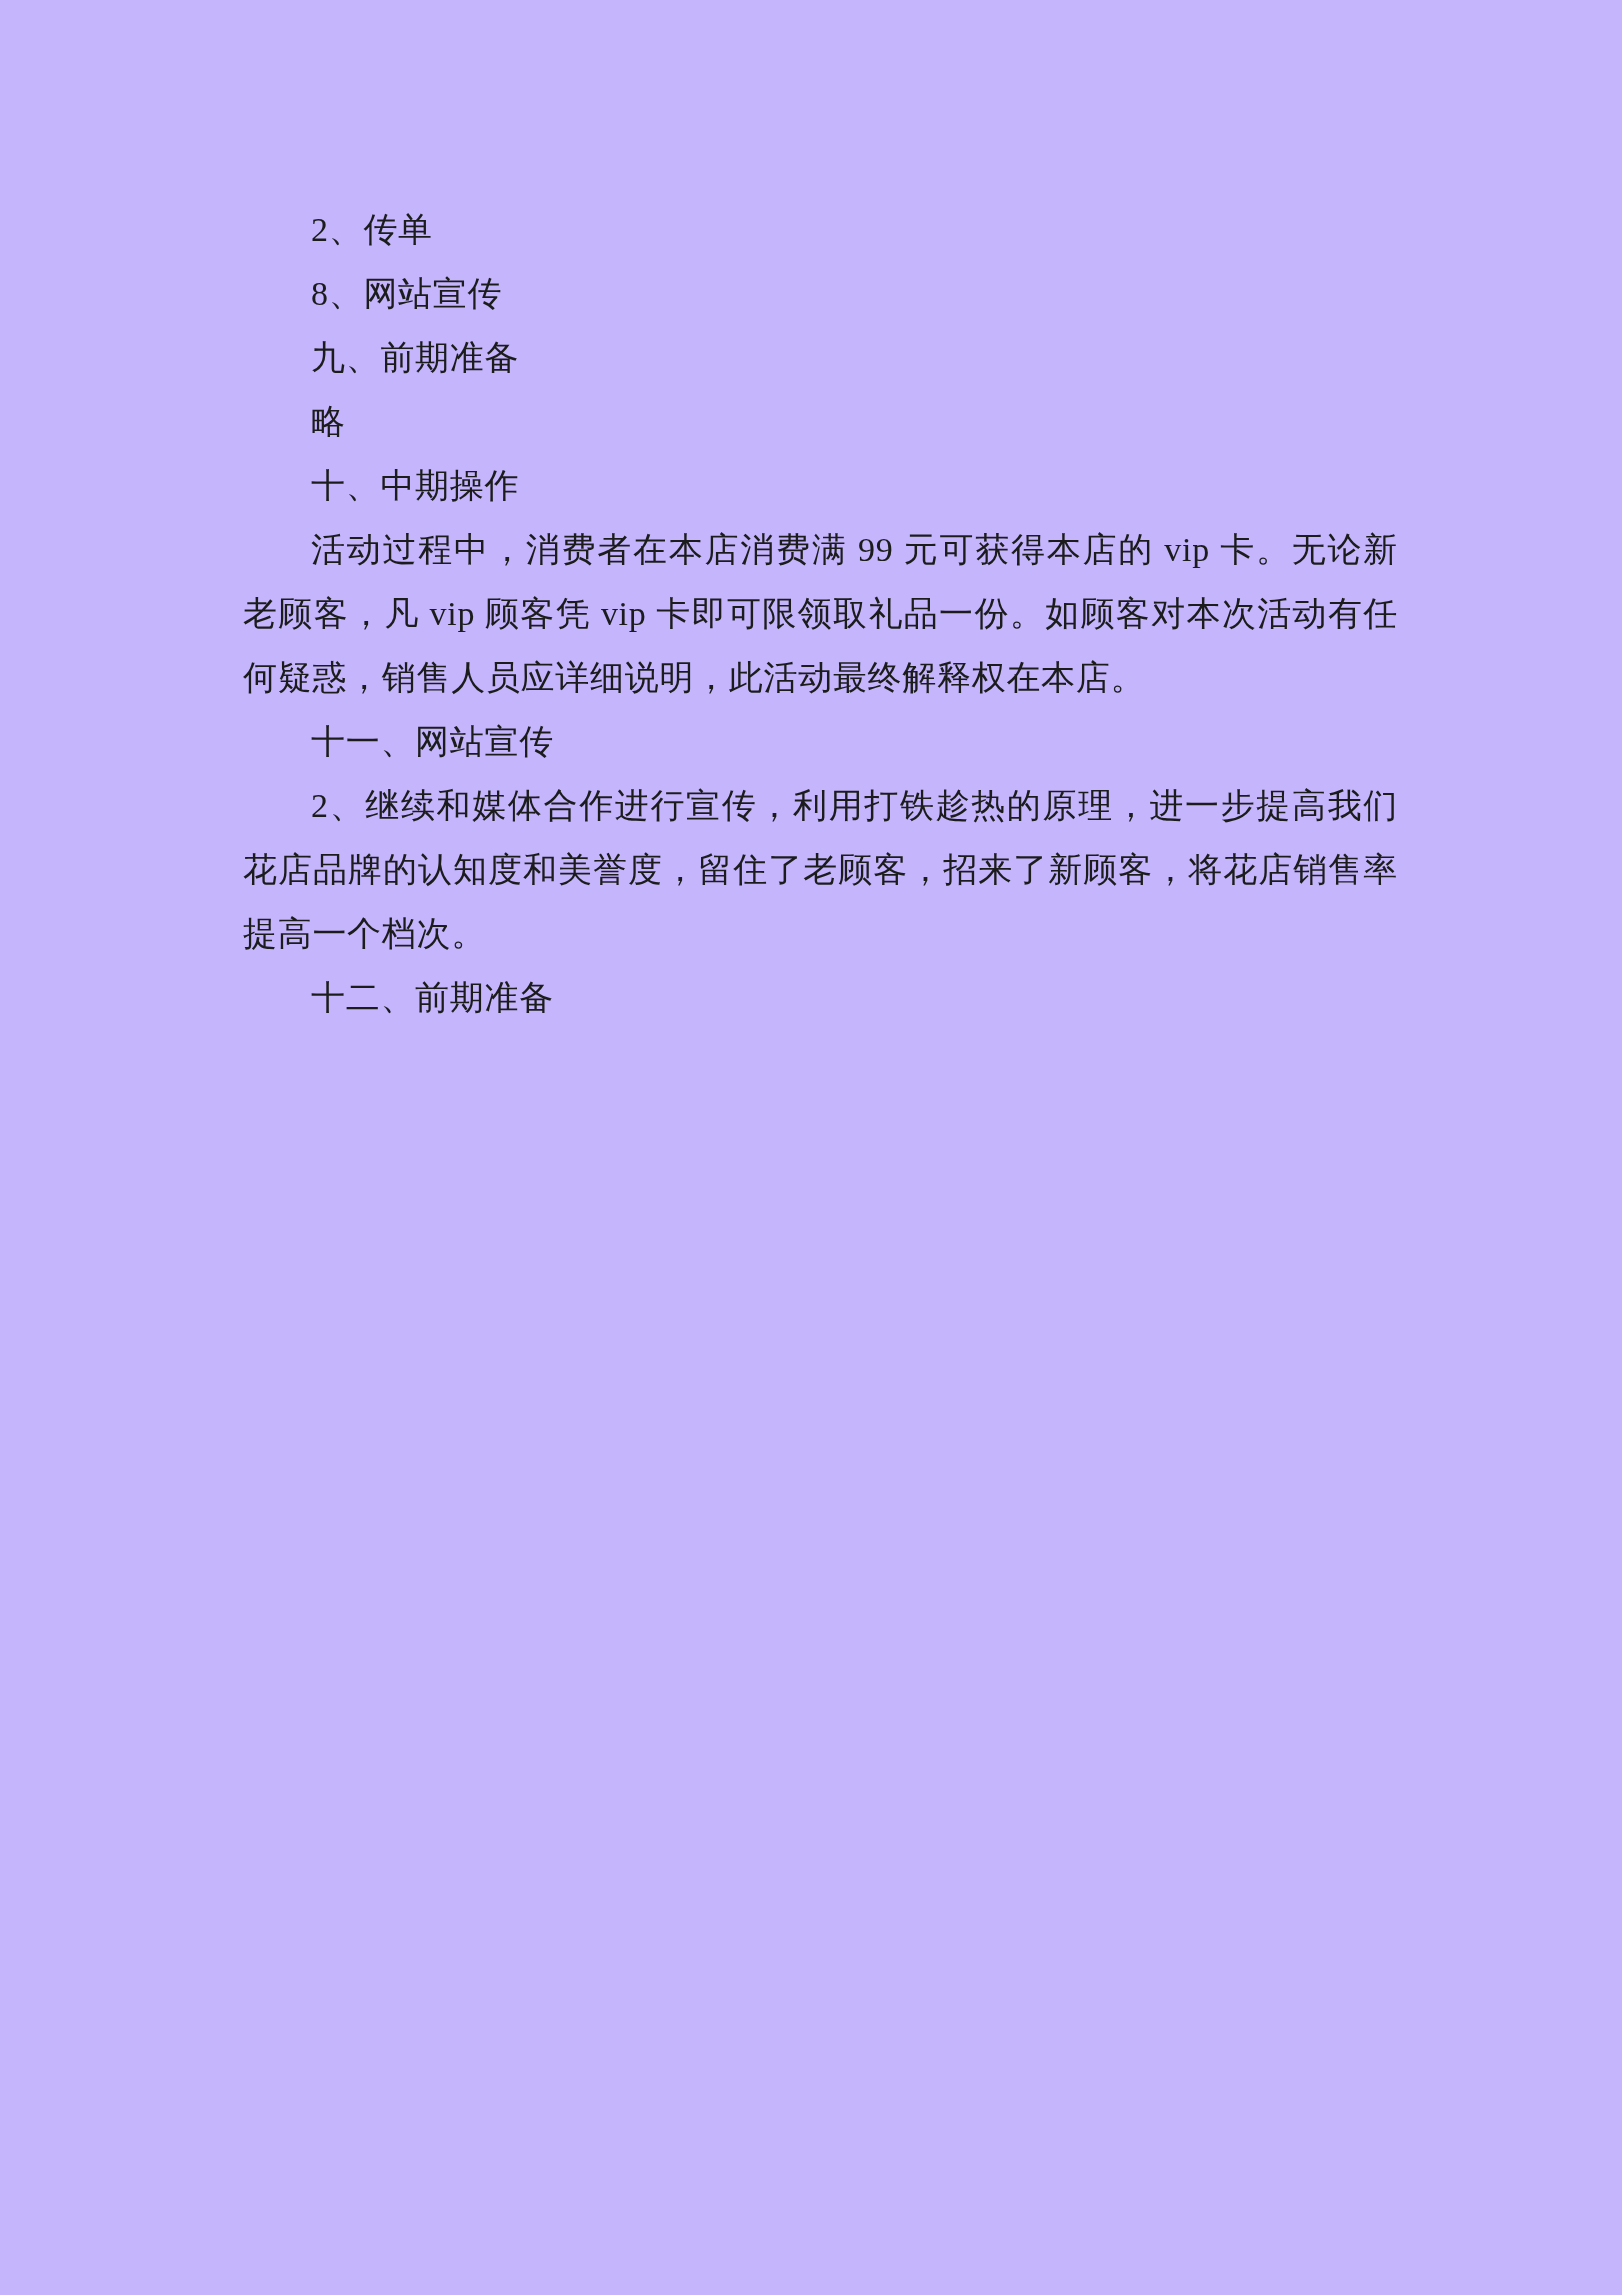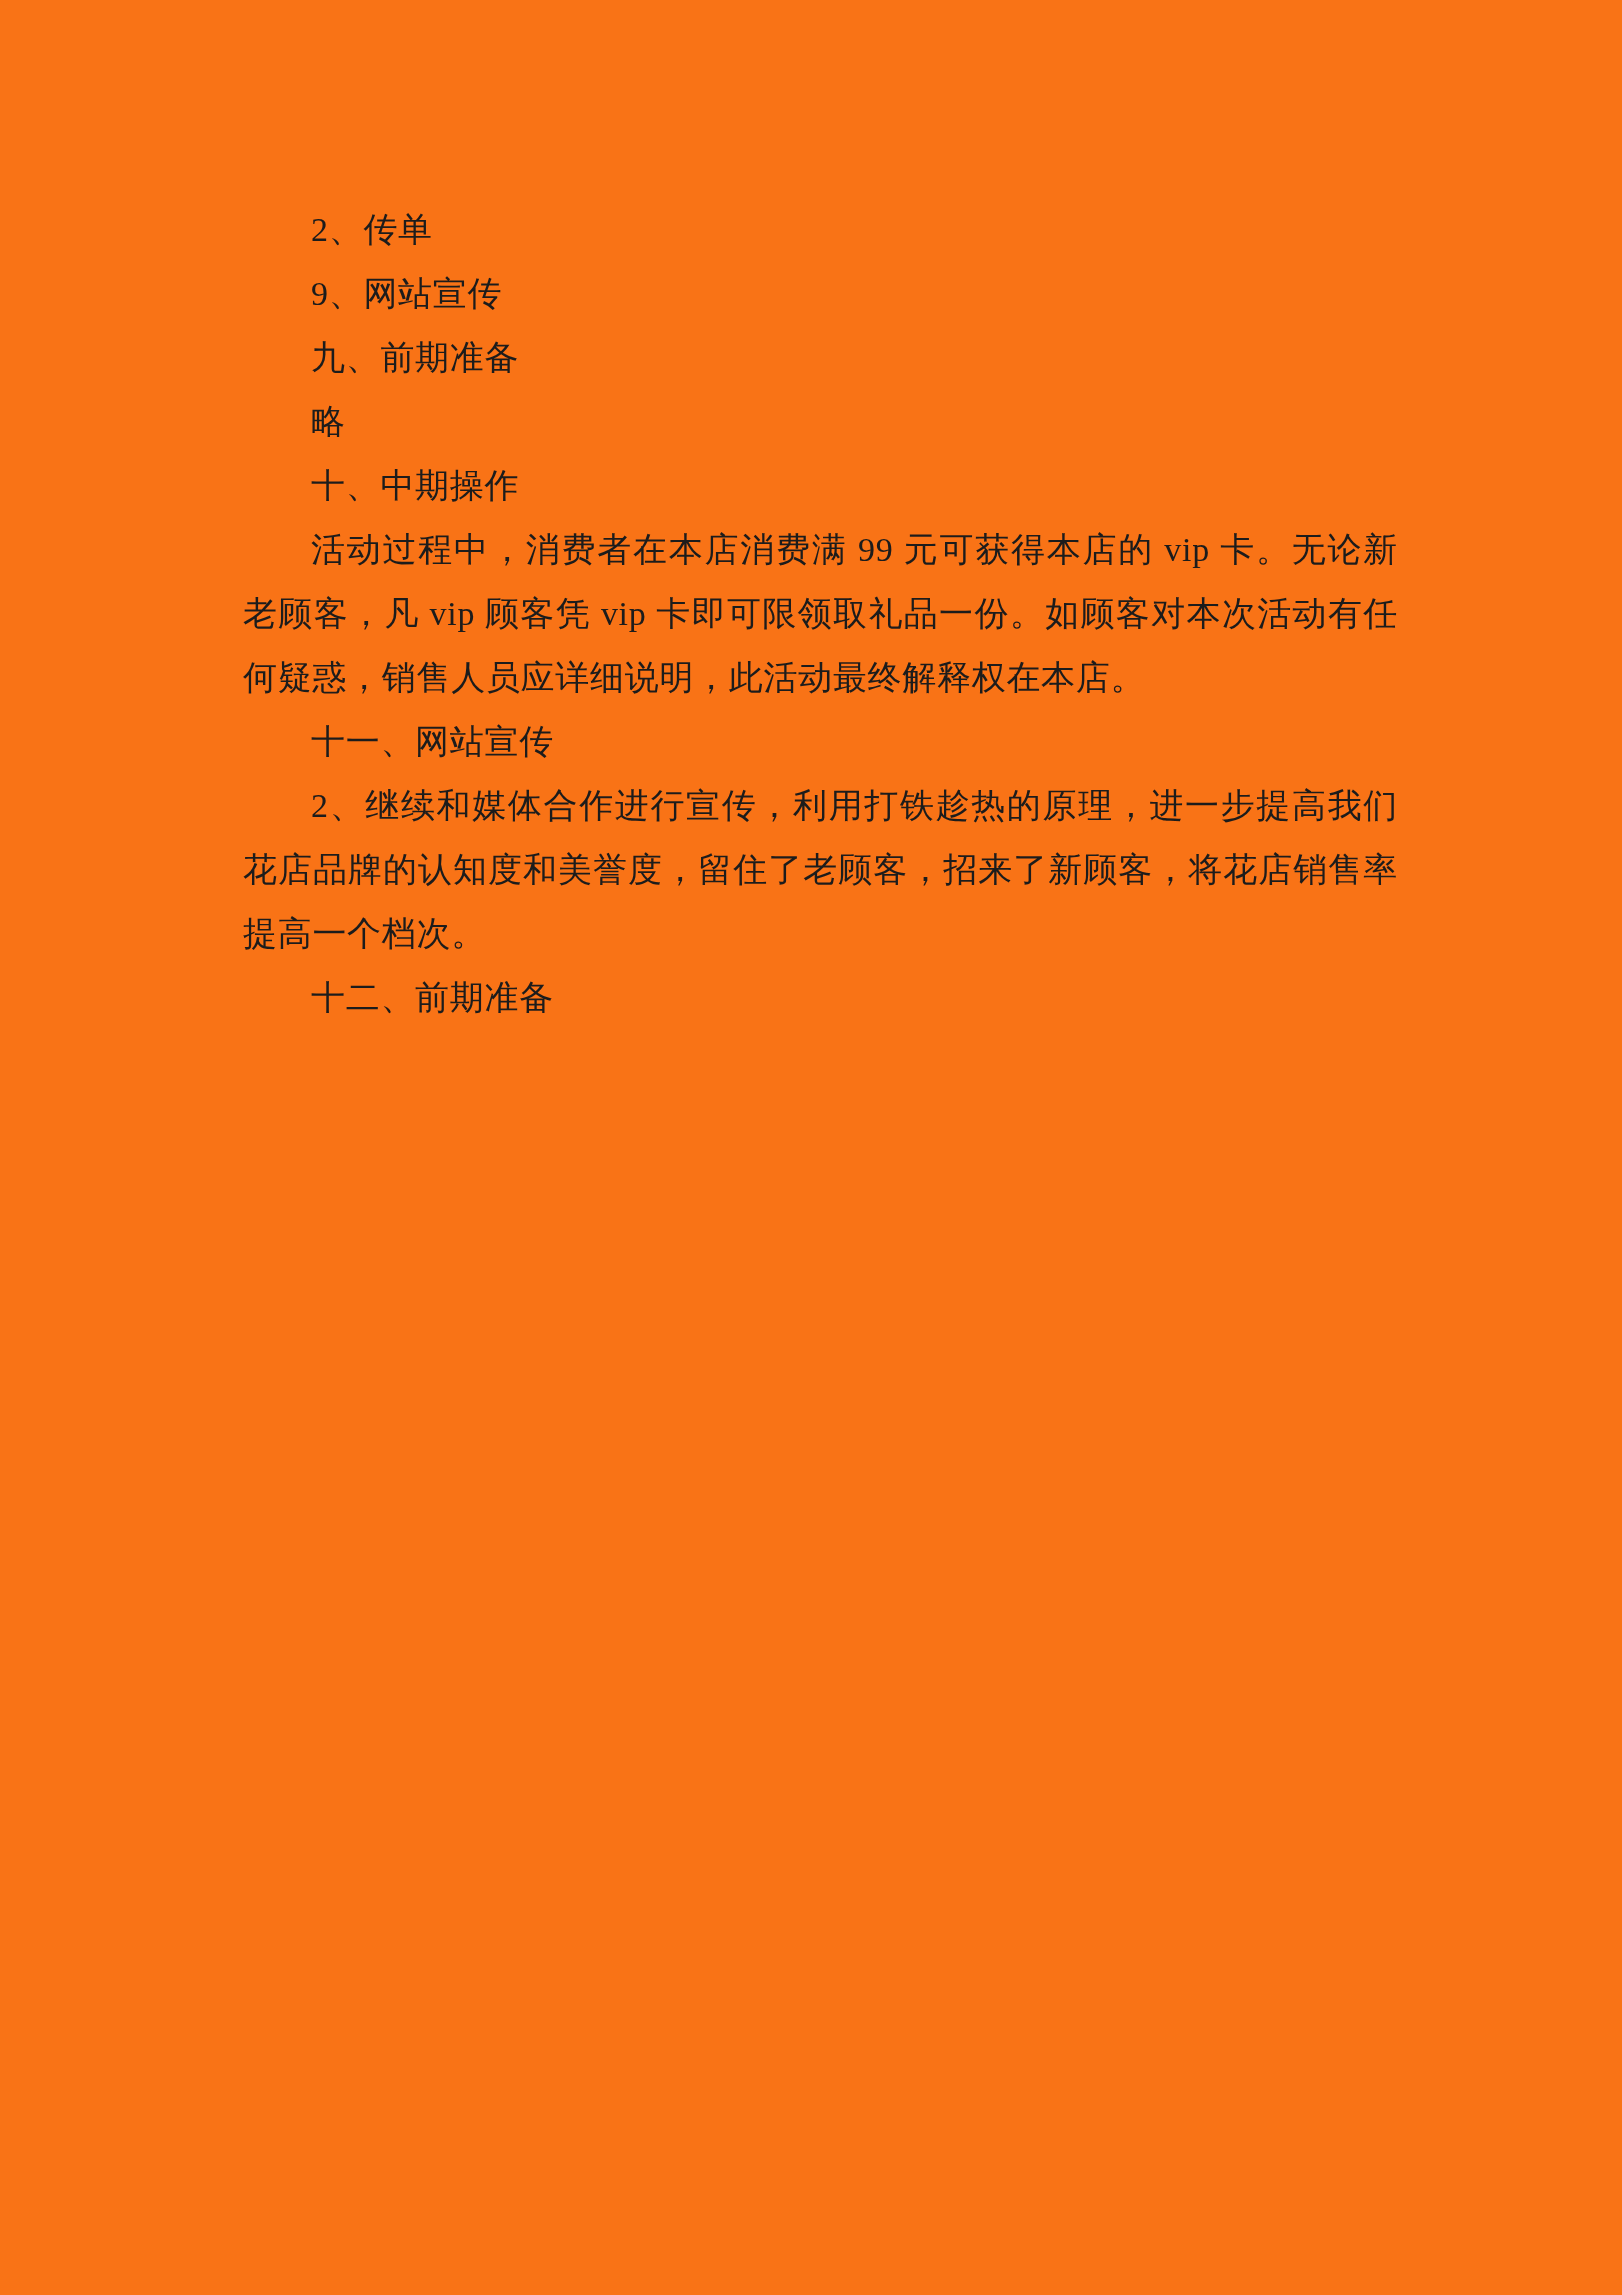--- a/index.html
+++ b/index.html
@@ -4,21 +4,21 @@
 <style>
   html, body {
     margin: 0;
     padding: 0;
     background: #ffffff;
   }
   .page {
     position: relative;
     width: 1623px;
     height: 2295px;
-    background: #f97316;
+    background: #c4b5fd;
     overflow: hidden;
     font-family: "Liberation Serif", "DejaVu Serif", serif;
   }
   .doc-body {
     position: absolute;
     left: 243px;
     top: 198px;
     width: 1155px;
   }
   .doc-body p {
@@ -32,21 +32,21 @@
     letter-spacing: 0.7px;
     word-break: break-all;
   }
 </style>
 </head>
 <body>
 
 <div class="page">
   <div class="doc-body">
     <p>2、传单</p>
-    <p>9、网站宣传</p>
+    <p>8、网站宣传</p>
     <p>九、前期准备</p>
     <p>略</p>
     <p>十、中期操作</p>
     <p>活动过程中，消费者在本店消费满 99 元可获得本店的 vip 卡。无论新老顾客，凡 vip 顾客凭 vip 卡即可限领取礼品一份。如顾客对本次活动有任何疑惑，销售人员应详细说明，此活动最终解释权在本店。</p>
     <p>十一、网站宣传</p>
     <p>2、继续和媒体合作进行宣传，利用打铁趁热的原理，进一步提高我们花店品牌的认知度和美誉度，留住了老顾客，招来了新顾客，将花店销售率提高一个档次。</p>
     <p>十二、前期准备</p>
   </div>
 </div>
 

